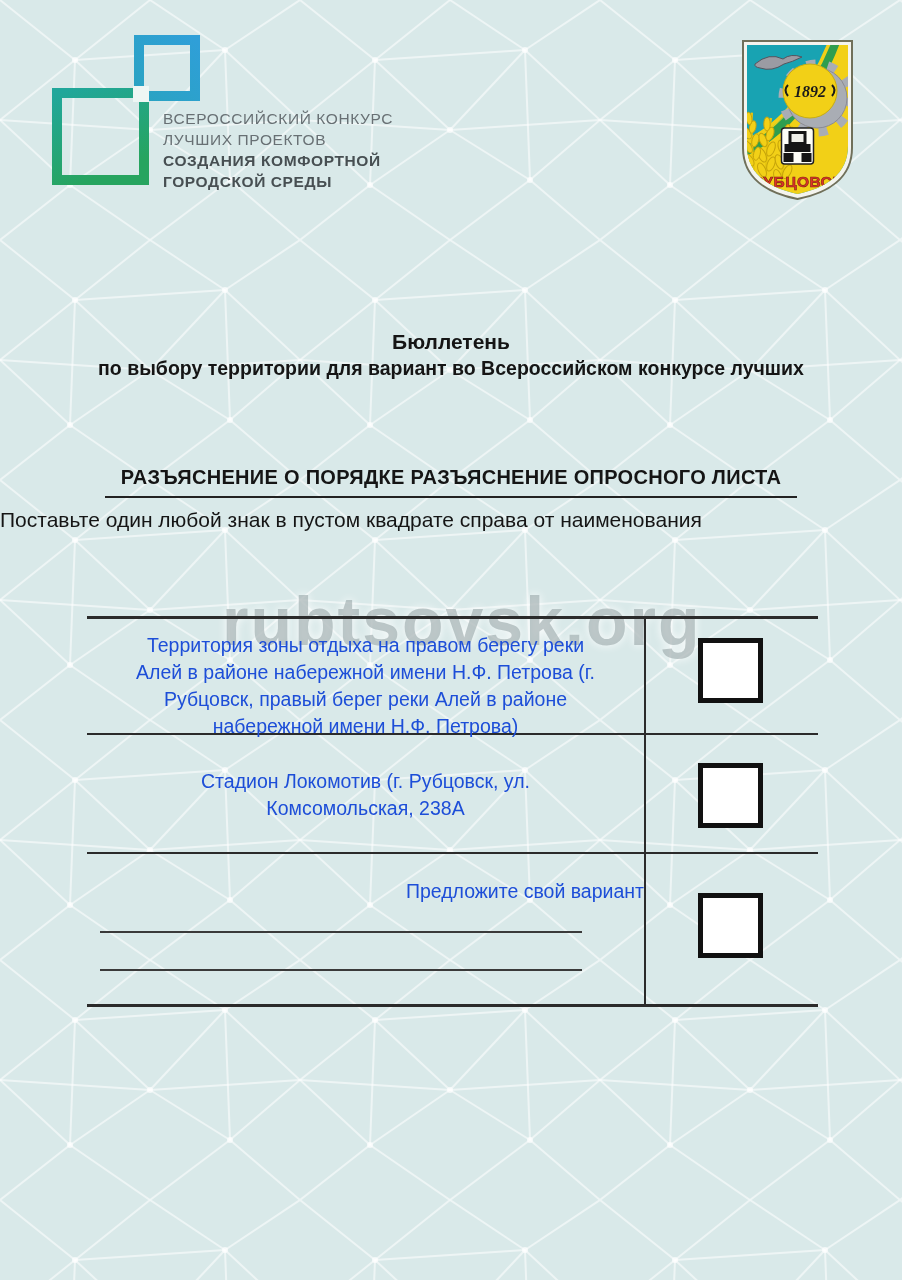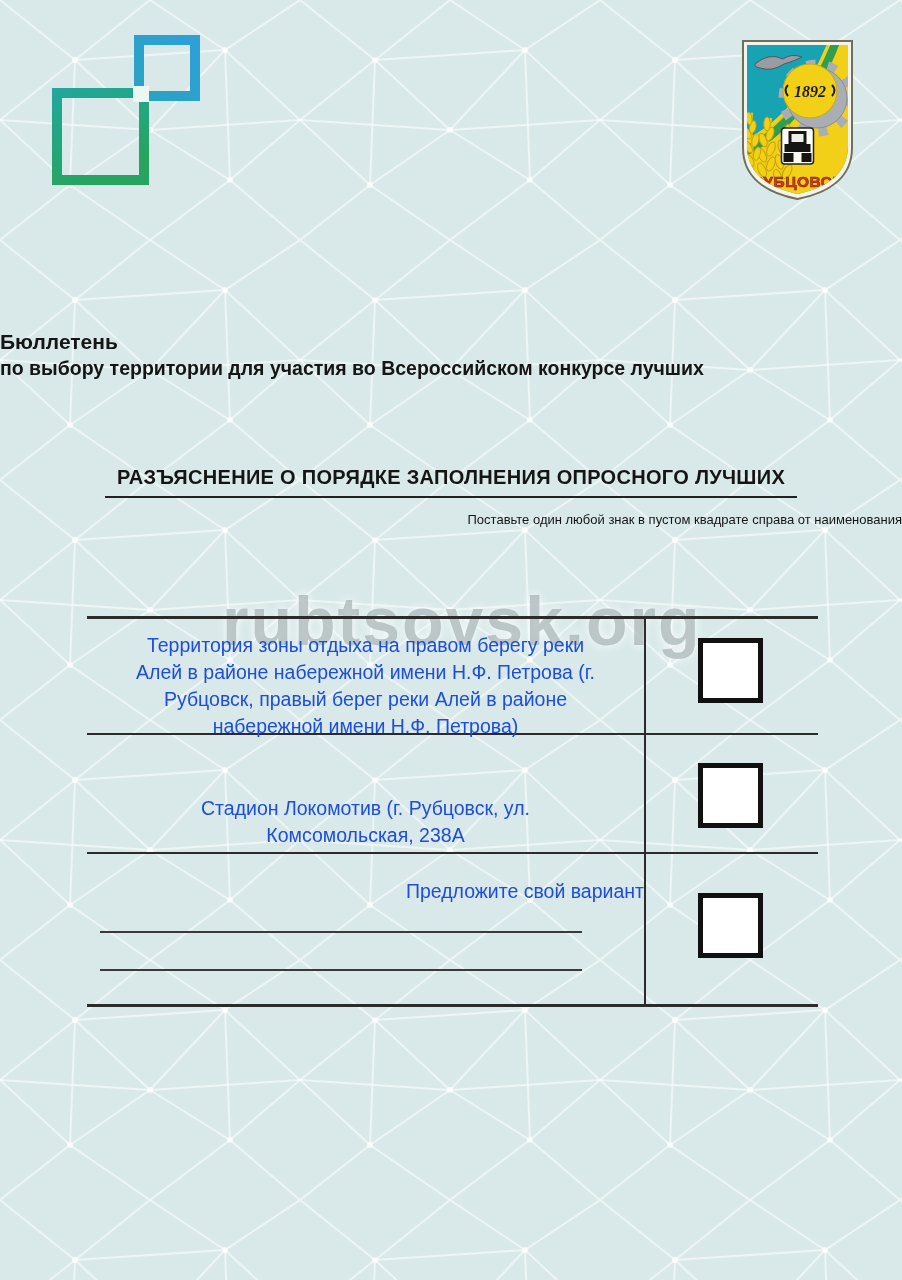--- a/index.html
+++ b/index.html
@@ -17,30 +17,30 @@
   .logo-mark{position:absolute;left:46px;top:34px;width:160px;height:160px;z-index:2;}
   .logo-text{position:absolute;left:163px;top:108px;z-index:2;line-height:21px;
     font-size:15.5px;letter-spacing:0.6px;}
   .logo-text .lt-light{color:#687074;font-weight:400;}
   .logo-text .lt-bold{color:#474f52;font-weight:700;}
 
   
   .emblem{position:absolute;left:735px;top:36px;width:126px;height:172px;z-index:2;}
 
   
-  .title-block{position:absolute;left:0;top:328px;width:902px;text-align:left;z-index:2;}
+  .title-block{position:absolute;left:0;top:328px;width:902px;text-align:center;z-index:2;}
   .title-line1{font-size:21px;font-weight:700;line-height:27px;white-space:nowrap;}
   .title-line{font-size:19.5px;font-weight:700;line-height:26px;white-space:nowrap;}
 
   
   .expl-heading{position:absolute;left:0;top:466px;width:902px;text-align:center;
     font-size:20px;font-weight:700;letter-spacing:0.3px;white-space:nowrap;z-index:2;}
   .expl-underline{position:absolute;left:105px;top:496px;width:692px;height:2px;background:#222;z-index:2;}
-  .expl-instruction{position:absolute;left:0;top:507px;width:902px;text-align:right;
-    font-size:13px;font-weight:400;line-height:25px;z-index:2;}
+  .expl-instruction{position:absolute;left:0;top:507px;width:902px;text-align:left;
+    font-size:21px;font-weight:400;line-height:25px;z-index:2;}
 
   
   .watermark{position:absolute;left:222px;top:582px;z-index:1;
     font-size:68px;font-weight:700;letter-spacing:2px;
     color:rgba(143,158,160,0.55);
     text-shadow:0 0 10px rgba(255,255,255,0.95);
     white-space:nowrap;}
 
   
   .ballot{position:absolute;left:87px;top:616px;width:731px;height:391px;z-index:2;}
@@ -50,21 +50,21 @@
   .b-div2{left:0;top:236px;width:731px;height:2px;}
   .b-bottom{left:0;top:388px;width:731px;height:3px;}
   .b-vert{left:557px;top:0;width:2px;height:391px;}
 
   .cell-text{position:absolute;left:0;width:557px;text-align:center;
     font-size:19.5px;line-height:27px;color:#1d4ed8;}
   .cell-text .inner{display:inline-block;}
   .opt1-text{top:16px;}
   .opt1-text .inner{width:478px;}
   .opt2-text{top:152px;}
-  .opt2-text .inner{width:380px;margin-top:27px;}
+  .opt2-text .inner{width:380px;}
   .opt3-text{top:262px;text-align:right;}
 
   .writein{position:absolute;left:13px;width:482px;height:0;border-bottom:2px solid #3a3a3a;}
   .wl1{top:315px;}
   .wl2{top:353px;}
 
   .checkbox{position:absolute;left:611px;width:55px;height:55px;
     background:#ffffff;border:5px solid #111;}
   .cb1{top:22px;}
   .cb2{top:147px;}
@@ -122,20 +122,26 @@
       <linearGradient id="gBlue" x1="1" y1="0" x2="0" y2="1">
         <stop offset="0" stop-color="#2f9fd8"></stop>
         <stop offset="1" stop-color="#2aa3c2"></stop>
       </linearGradient>
     </defs>
     <rect x="11" y="59" width="87" height="87" fill="none" stroke="url(#gTealGreen)" stroke-width="10"></rect>
     <rect x="93" y="6" width="56" height="56" fill="none" stroke="url(#gBlue)" stroke-width="10"></rect>
     <rect x="87" y="52" width="16" height="16" fill="#eef6f4"></rect>
   </svg>
 
+  <div class="logo-text">
+    <div class="lt-light">ВСЕРОССИЙСКИЙ КОНКУРС</div>
+    <div class="lt-light">ЛУЧШИХ ПРОЕКТОВ</div>
+    <div class="lt-bold">СОЗДАНИЯ КОМФОРТНОЙ</div>
+    <div class="lt-bold">ГОРОДСКОЙ СРЕДЫ</div>
+  </div>
 
   <svg class="emblem" viewBox="0 0 126 172">
     <defs>
       <clipPath id="shieldClip">
         <path d="M12,9 L113,9 L113,110 C113,138 91,152 62.5,158 C34,152 12,138 12,110 Z"></path>
       </clipPath>
       <g id="wheatEar">
         <path d="M0,0 C2,-22 1,-45 6,-68" stroke="#e6c50f" stroke-width="2.5" fill="none"></path>
         <ellipse cx="-3" cy="-16" rx="3.6" ry="7.5" transform="rotate(-24 -3 -16)" fill="#f2d017" stroke="#c5a30b" stroke-width="1"></ellipse>
         <ellipse cx="6" cy="-22" rx="3.6" ry="7.5" transform="rotate(22 6 -22)" fill="#f2d017" stroke="#c5a30b" stroke-width="1"></ellipse>
@@ -179,24 +185,24 @@
         <rect x="-14" y="7" width="10" height="9" fill="#151515"></rect>
         <rect x="4" y="7" width="10" height="9" fill="#151515"></rect>
       </g>
 
       <text x="62.5" y="151" text-anchor="middle" font-family="Liberation Sans, sans-serif" font-size="15.5" font-weight="bold" fill="#e03226" stroke="#7a2018" stroke-width="0.6" letter-spacing="0.5">РУБЦОВСК</text>
     </g>
   </svg>
 
   <div class="title-block">
     <div class="title-line1">Бюллетень</div>
-    <div class="title-line">по выбору территории для участия во Всероссийском конкурсе лучших</div>
-  </div>
-
-  <div class="expl-heading">РАЗЪЯСНЕНИЕ О ПОРЯДКЕ ЗАПОЛНЕНИЯ ОПРОСНОГО ЛУЧШИХ</div>
+    <div class="title-line">по выбору территории для вариант во Всероссийском конкурсе лучших</div>
+  </div>
+
+  <div class="expl-heading">РАЗЪЯСНЕНИЕ О ПОРЯДКЕ РАЗЪЯСНЕНИЕ ОПРОСНОГО ЛИСТА</div>
   <div class="expl-underline"></div>
   <div class="expl-instruction">
     <div>Поставьте один любой знак в пустом квадрате справа от наименования</div>
   </div>
 
   <div class="watermark">rubtsovsk.org</div>
 
   <div class="ballot">
     <div class="bline b-top"></div>
     <div class="bline b-div1"></div>

